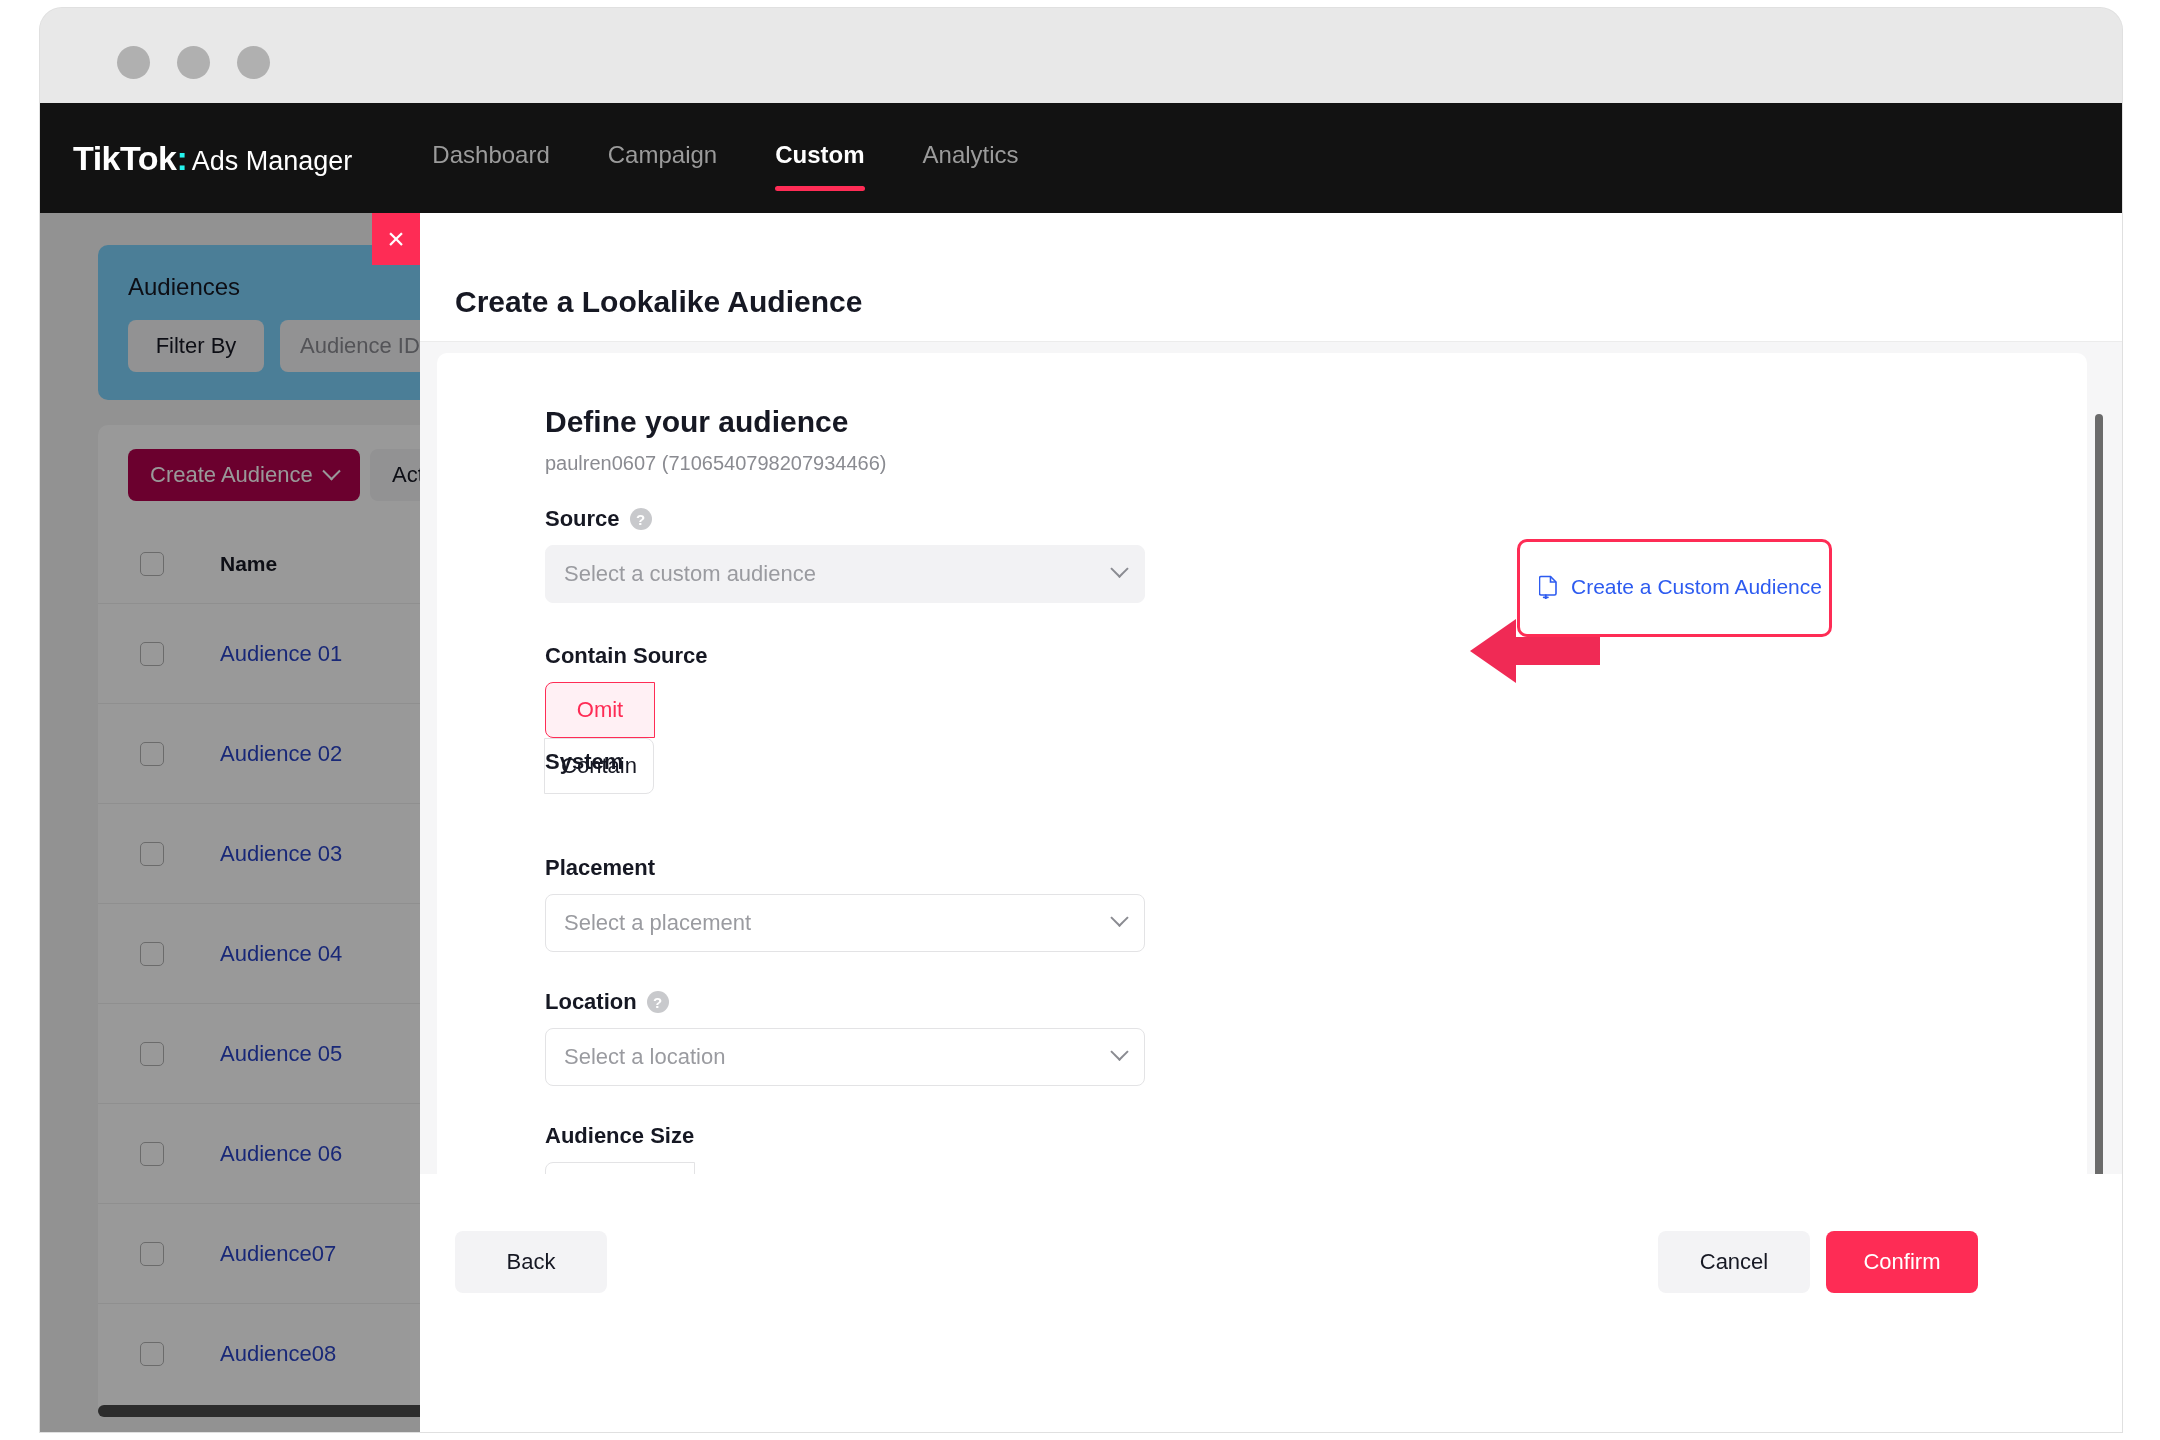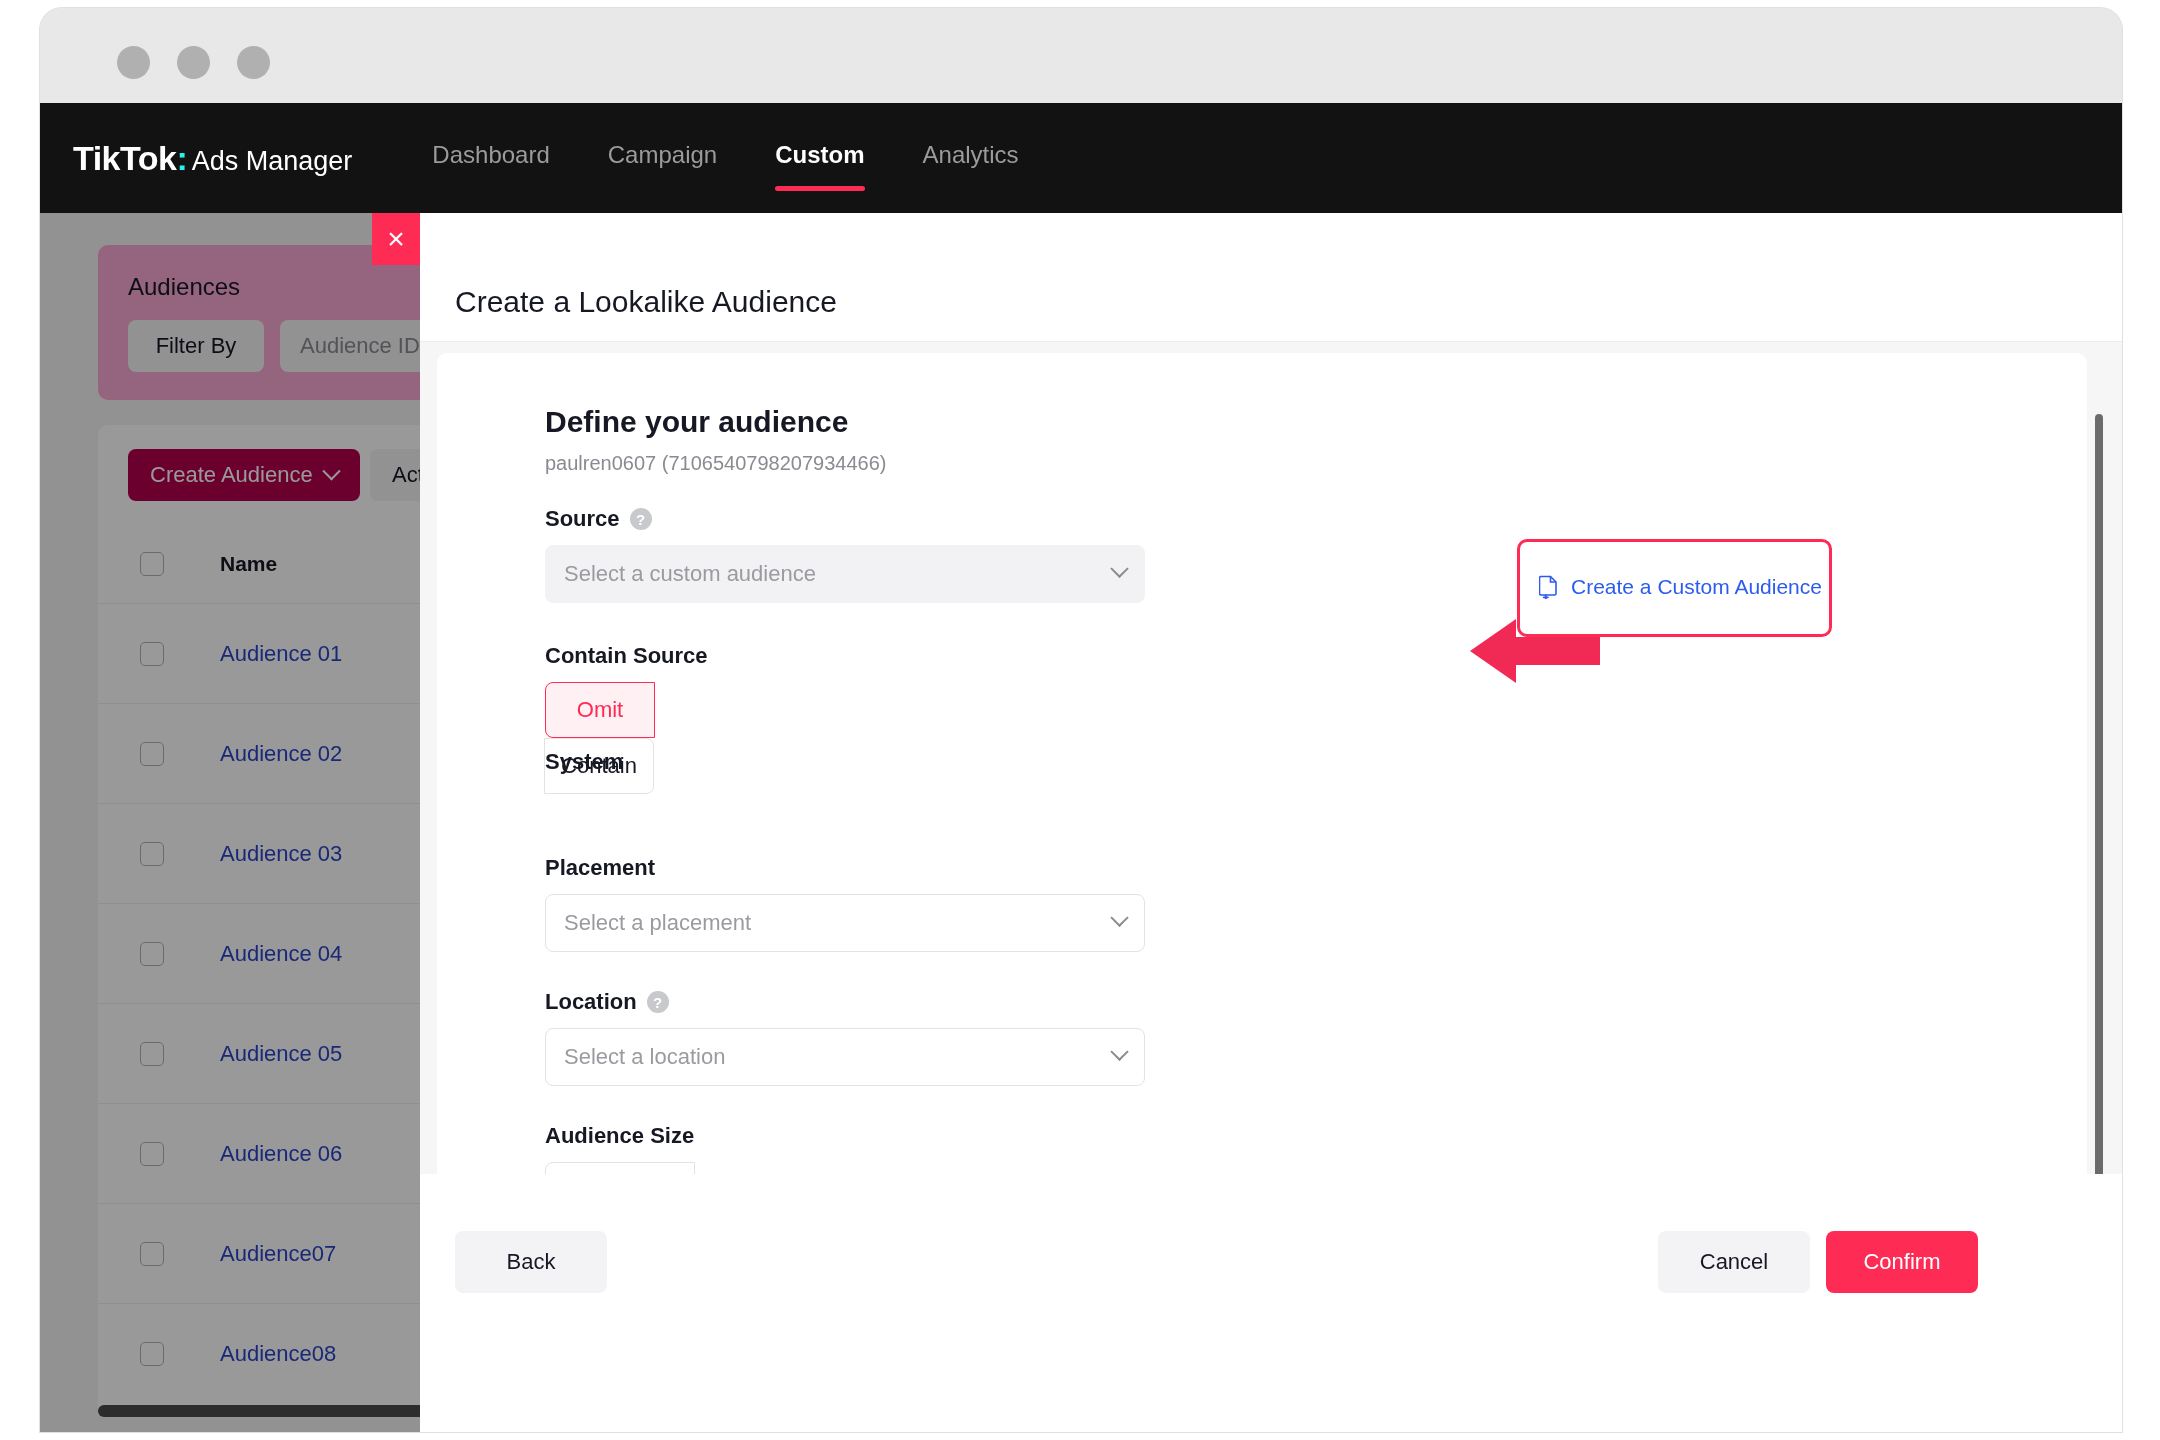--- a/index.html
+++ b/index.html
@@ -92,21 +92,21 @@
   #bg-dim {
     position: absolute; left: 0; top: 0;
     width: 100%; height: 100%;
     background: rgba(0,0,0,0.40);
     z-index: 5;
   }
 
   #bg-card-top {
     position: absolute; left: 58px; top: 32px;
     width: 600px; height: 155px;
-    background: #f9a8d4;
+    background: #7dd3fc;
     border-radius: 10px;
   }
   #bg-title {
     position: absolute; left: 30px; top: 28px;
     font-size: 24px; color: #161823; font-weight: normal;
   }
   #filter-by-btn {
     position: absolute; left: 30px; top: 75px;
     width: 136px; height: 52px;
     background: #f3f3f5; border-radius: 8px;
@@ -202,21 +202,21 @@
   }
 
   #modal-header {
     position: absolute; left: 0; top: 0;
     width: 1702px; height: 129px;
     background: #ffffff;
     border-bottom: 1px solid #ececec;
   }
   #modal-title {
     position: absolute; left: 35px; top: 72px;
-    font-size: 30px; color: #161823; font-weight: normal;
+    font-size: 30px; color: #161823; font-weight: bold;
   }
 
   #modal-scroll-area {
     position: absolute; left: 0; top: 129px;
     width: 1702px; height: 832px;
     background: #f6f6f7;
     overflow: hidden;
   }
   #form-card {
     position: absolute; left: 17px; top: 11px;

